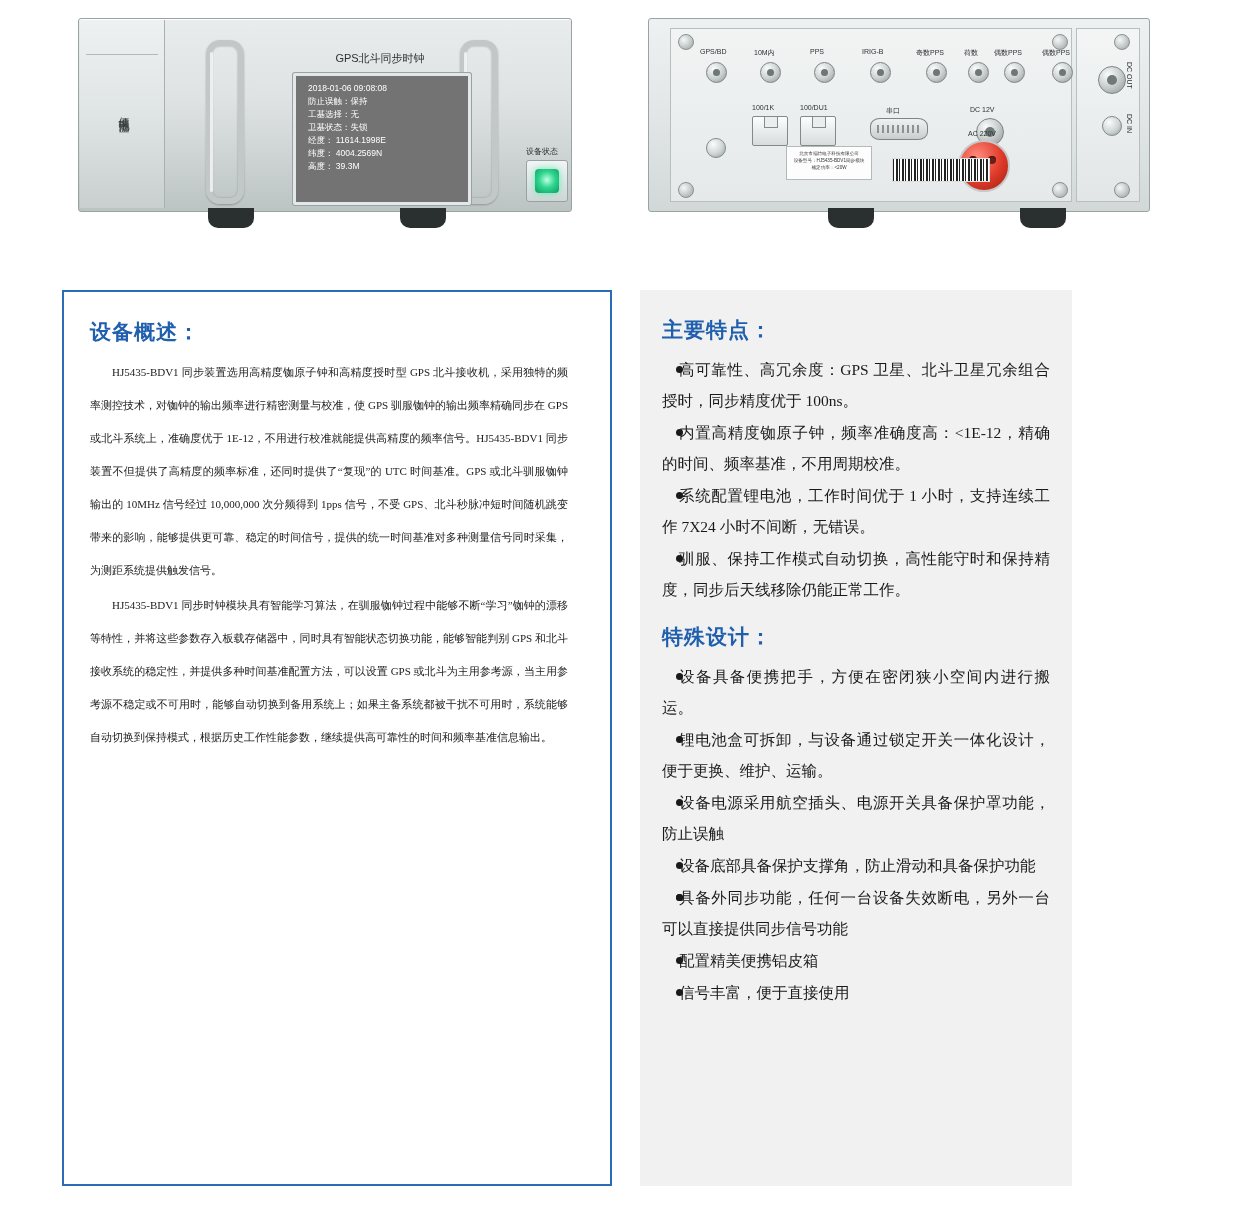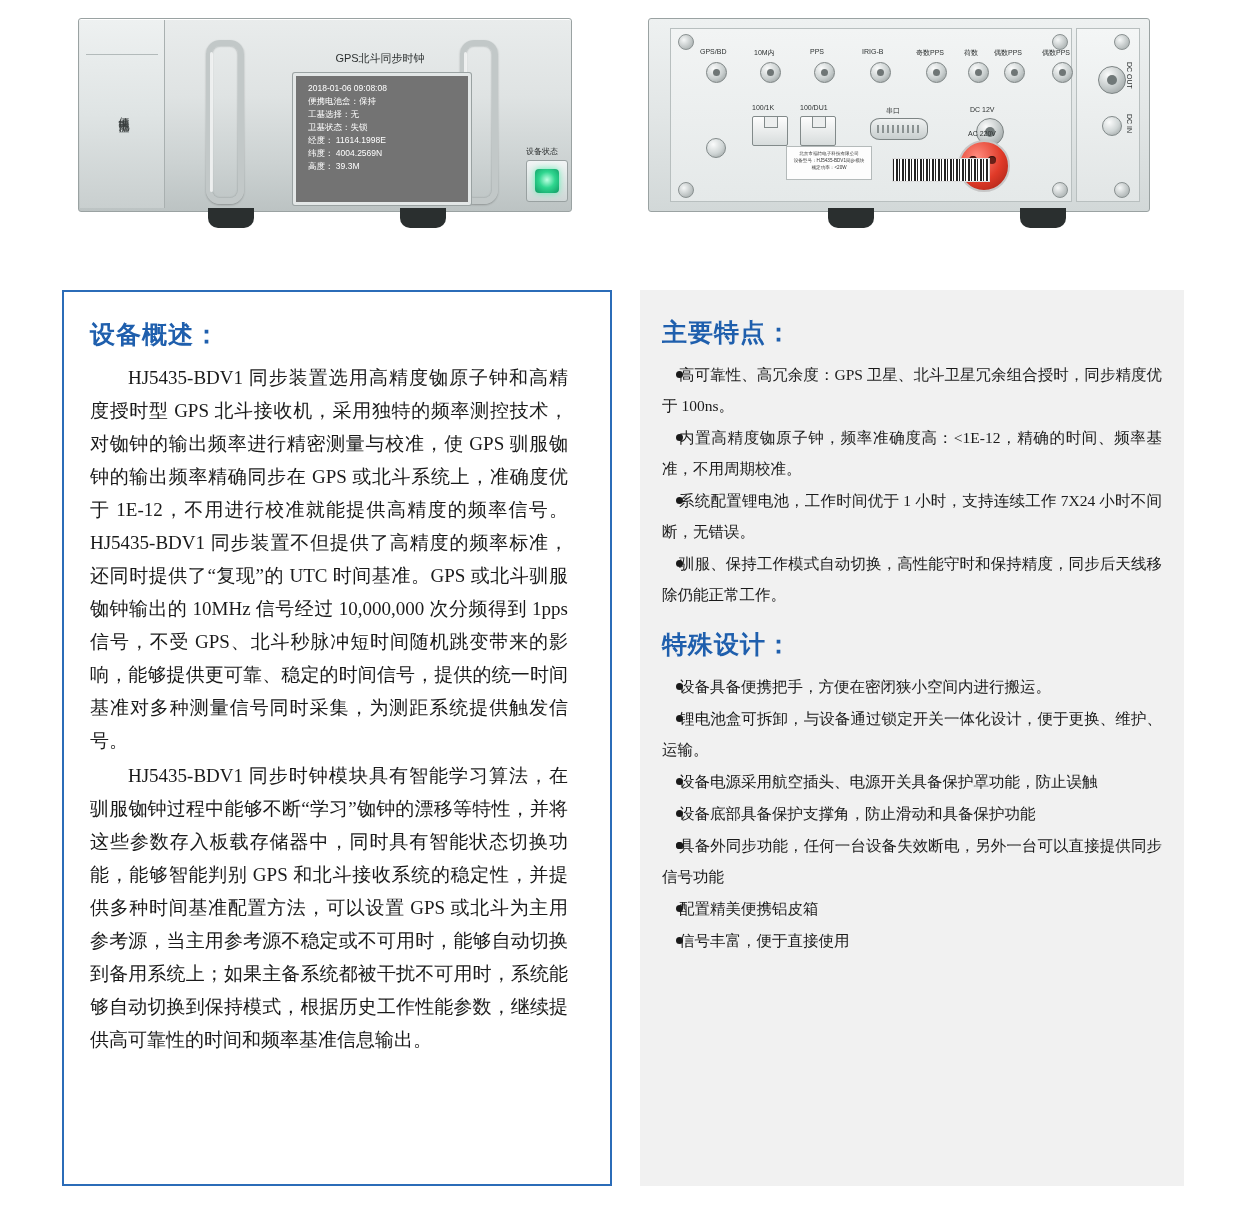--- a/index.html
+++ b/index.html
@@ -299,39 +299,39 @@
     left: 62px; top: 290px;
     width: 550px; height: 896px;
     border: 2px solid #2b6cb8;
     background: #ffffff;
     box-sizing: border-box;
     padding: 26px 26px 10px 26px;
   }
   .panel-right {
     position: absolute;
     left: 640px; top: 290px;
-    width: 544px; height: 896px;
+    width: 432px; height: 896px;
     background: #f1f1f1;
     box-sizing: border-box;
     padding: 26px 22px 10px 22px;
   }
   h2.section-title {
     margin: 0 0 10px 0;
-    font-size: 25px;
+    font-size: 21px;
     font-weight: bold;
     color: #1f5fad;
     font-family: "Liberation Sans", sans-serif;
     letter-spacing: 1px;
   }
   .panel-right h2.section-title { margin-top: 0; }
   .panel-right h2.section-title.second { margin-top: 18px; }
 
   p.body {
     margin: 0 16px 2px 0;
-    font-size: 19px;
+    font-size: 11px;
     line-height: 33px;
     text-align: justify;
     text-justify: inter-ideograph;
     text-indent: 2em;
     color: #1a1a1a;
   }
   ul.features {
     list-style: none;
     margin: 0;
     padding: 0;
@@ -369,21 +369,21 @@
       <div class="battery-text">便携电池盒</div>
     </div>
 
     <div class="handle left"></div>
     <div class="handle right"></div>
 
     <div class="front-title">GPS北斗同步时钟</div>
 
     <div class="screen">
       <div class="line first">2018-01-06  09:08:08</div>
-      <div class="line">便携电池盒：保持</div>
+      <div class="line">防止误触：保持</div>
       <div class="line">工基选择：无</div>
       <div class="line">卫基状态：失锁</div>
       <div class="line">经度：  11614.1998E</div>
       <div class="line">纬度：  4004.2569N</div>
       <div class="line">高度：  39.3M</div>
     </div>
 
     <div class="power-label">设备状态</div>
     <div class="power-switch">
       <div class="led"></div>

